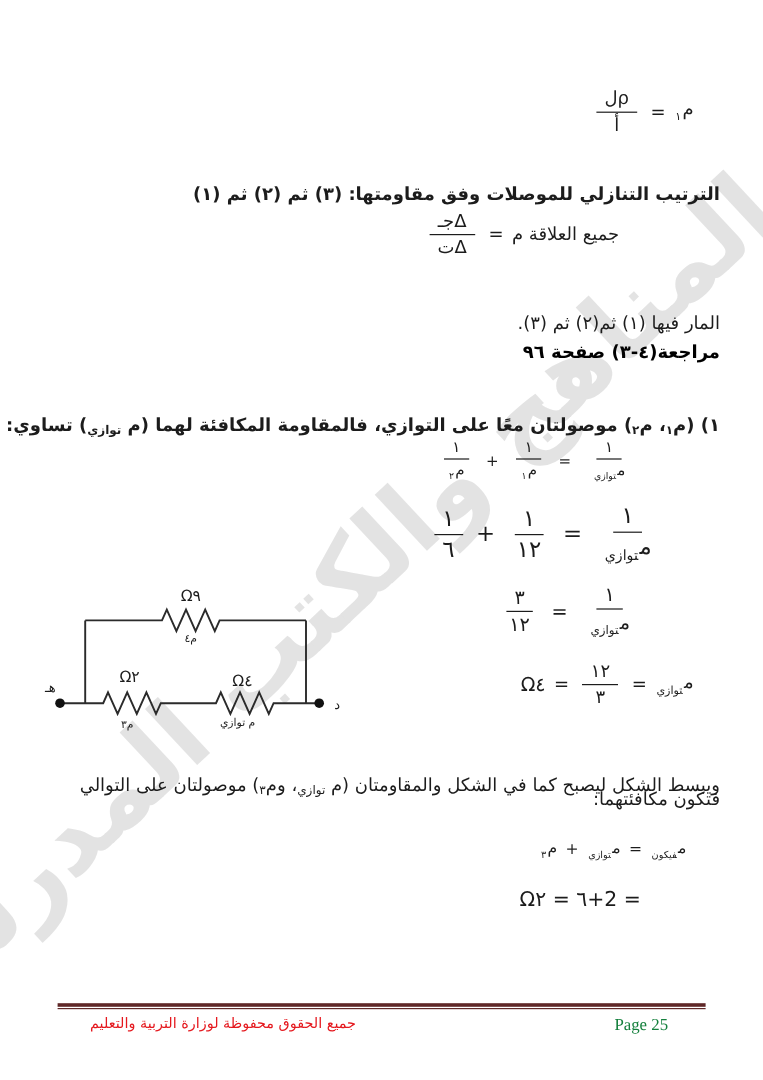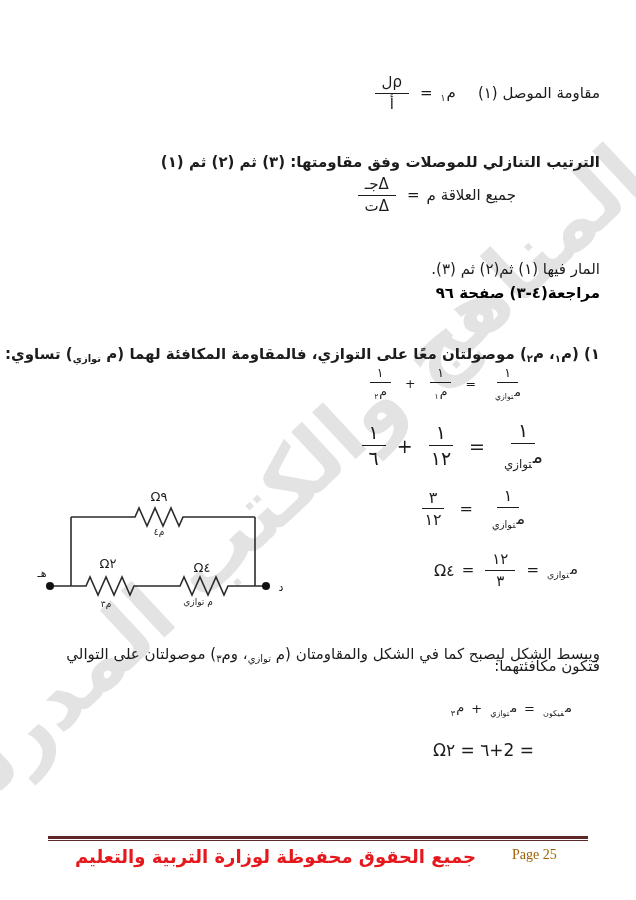--- a/index.html
+++ b/index.html
@@ -23,34 +23,33 @@
   .eq{position:absolute;z-index:2;display:flex;align-items:center;direction:rtl;white-space:nowrap;}
   .ltr{direction:ltr;unicode-bidi:embed;}
   .circuit{position:absolute;z-index:2;left:28px;top:477px;}
   .wire{fill:none;stroke:#2b2b2b;stroke-width:1.6;}
   .dot{fill:#111;}
   .rlabel{font-size:13px;fill:#1c1c1c;}
   .rname{font-size:9px;fill:#1c1c1c;}
   .tlabel{font-size:11px;fill:#1c1c1c;}
   .footer-rule{position:absolute;z-index:2;left:48px;right:48px;top:836px;height:1px;
                border-top:3px solid #5f2828;border-bottom:1px solid #5f2828;}
-  .footer-copy{position:absolute;z-index:2;left:75px;top:846px;font-size:18px;font-weight:bold;
+  .footer-copy{position:absolute;z-index:2;left:75px;top:846px;font-size:12px;font-weight:normal;
                color:#e5181e;direction:rtl;white-space:nowrap;}
-  .footer-page{position:absolute;z-index:2;left:512px;top:847px;font-size:14px;color:#a16207;
+  .footer-page{position:absolute;z-index:2;left:512px;top:847px;font-size:14px;color:#15803d;
                font-family:"Liberation Serif",serif;}
 </style>
 </head>
 <body>
 
 <div class="page">
 
   <div class="watermark">إدارة المناهج والكتب المدرسية</div>
 
   <div class="abs flexline line" style="top:74px;right:36px;">
-    <span>مقاومة الموصل (١)</span>
     <span class="gapR" style="margin-right:22px;"><span>م</span><span class="msub">١</span></span>
     <span class="op">=</span>
     <span class="frac">
       <span class="fnum">ρل</span>
       <span class="fden">أ</span>
     </span>
   </div>
 
   <div class="abs rtl line" style="top:152px;right:36px;font-weight:bold;">الترتيب التنازلي للموصلات وفق مقاومتها: (٣) ثم (٢) ثم (١)</div>
 

